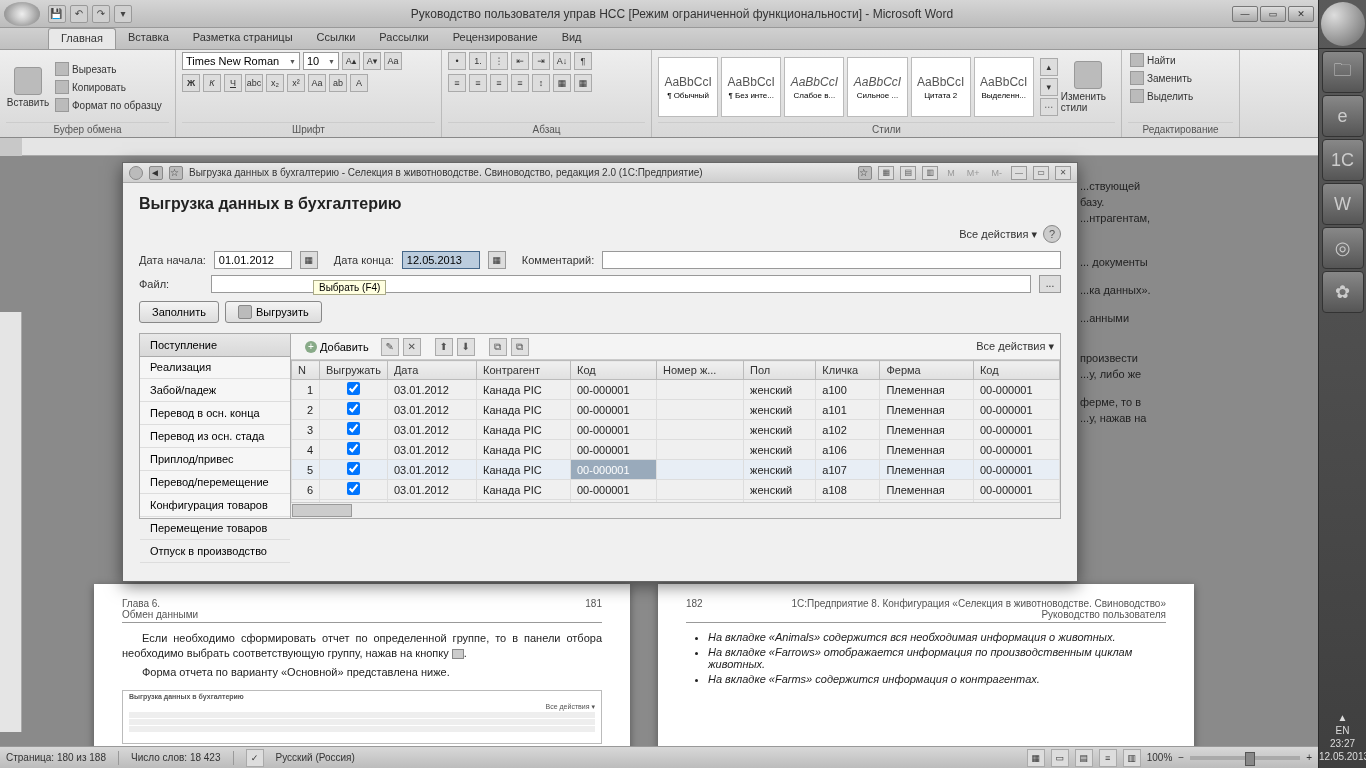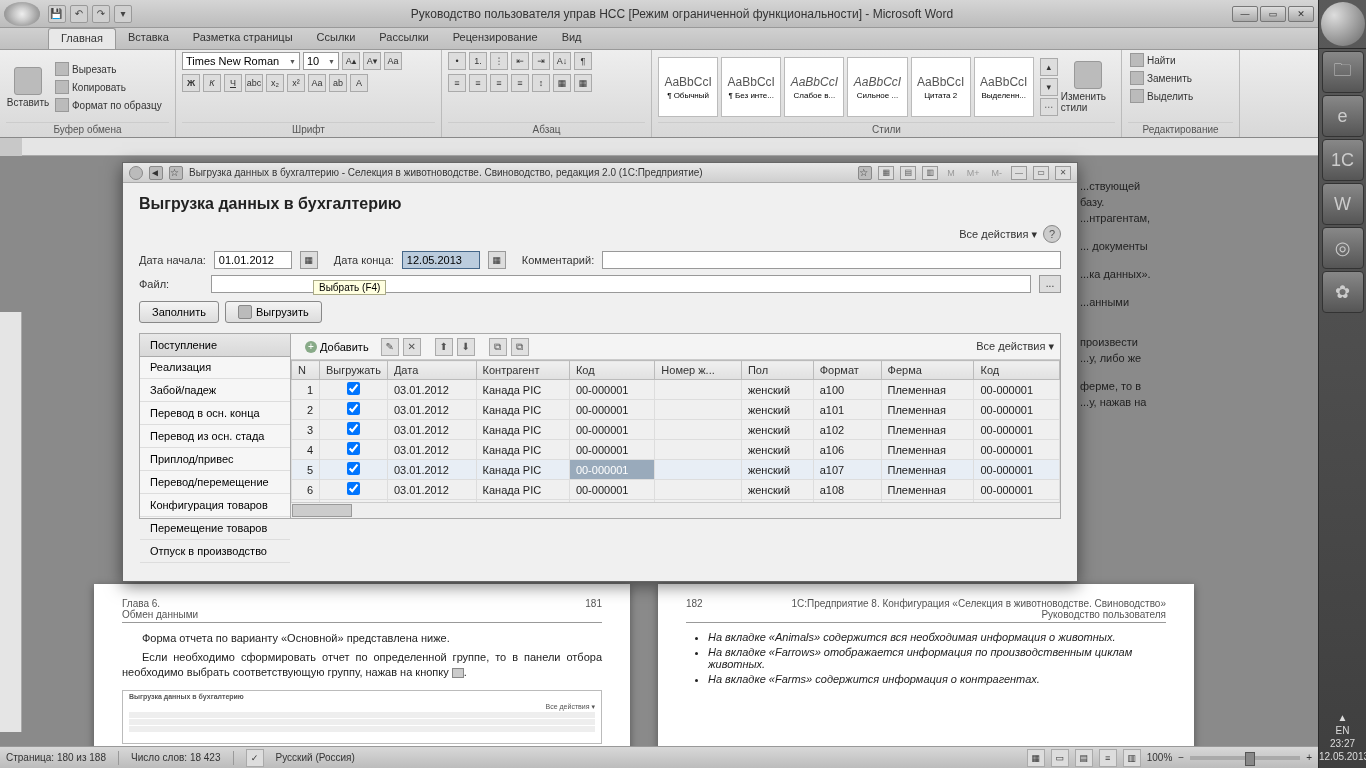--- a/index.html
+++ b/index.html
@@ -307,37 +307,37 @@
 
   <div class="ruler-h"></div>
 
   <div class="doc-area">
     <div class="ruler-v"></div>
 
     <div class="top-fragment">
       <p>...ствующей</p>
       <p>базу.</p>
       <p>...нтрагентам,</p>
-      <p style="margin-top:16px">... документы</p>
+      <p style="margin-top:32px">... документы</p>
       <p style="margin-top:16px">...ка данных».</p>
       <p style="margin-top:16px">...анными</p>
       <p style="margin-top:28px">произвести</p>
       <p>...у, либо же</p>
       <p style="margin-top:16px">ферме, то в</p>
       <p>...у, нажав на</p>
     </div>
 
     <div class="pages">
       <div class="page">
         <div class="hdr">
           <span><span>Глава 6.</span><br><span>Обмен данными</span></span>
           <span>181</span>
         </div>
+        <p style="text-indent:20px"><span>Если необходимо сформировать отчет по определенной группе, то в панели отбора необходимо выбрать соответствующую группу, нажав на кнопку</span> <span class="ico-sq"></span>.</p>
         <p style="text-indent:20px">Форма отчета по варианту «Основной» представлена ниже.</p>
-        <p style="text-indent:20px"><span>Если необходимо сформировать отчет по определенной группе, то в панели отбора необходимо выбрать соответствующую группу, нажав на кнопку</span> <span class="ico-sq"></span>.</p>
         <div class="mini-preview">
           <div class="mp-title">Выгрузка данных в бухгалтерию</div>
           <div style="text-align:right">Все действия ▾</div>
           <div class="mp-bar"></div>
             <div class="mp-bar"></div>
             <div class="mp-bar"></div>
         </div>
       </div>
       <div class="page">
         <div class="hdr">
@@ -466,21 +466,21 @@
           <table class="p-table">
             <thead>
               <tr>
                 <th>N</th>
                 <th>Выгружать</th>
                 <th>Дата</th>
                 <th>Контрагент</th>
                 <th>Код</th>
                 <th>Номер ж...</th>
                 <th>Пол</th>
-                <th>Формат</th>
+                <th>Кличка</th>
                 <th>Ферма</th>
                 <th>Код</th>
               </tr>
             </thead>
             <tbody id="tbody">
                 <tr>
                   <td class="num-col">1</td>
                   <td class="chk-col"><input type="checkbox" checked="" style=""></td>
                   <td>03.01.2012</td>
                   <td>Канада PIC</td>

